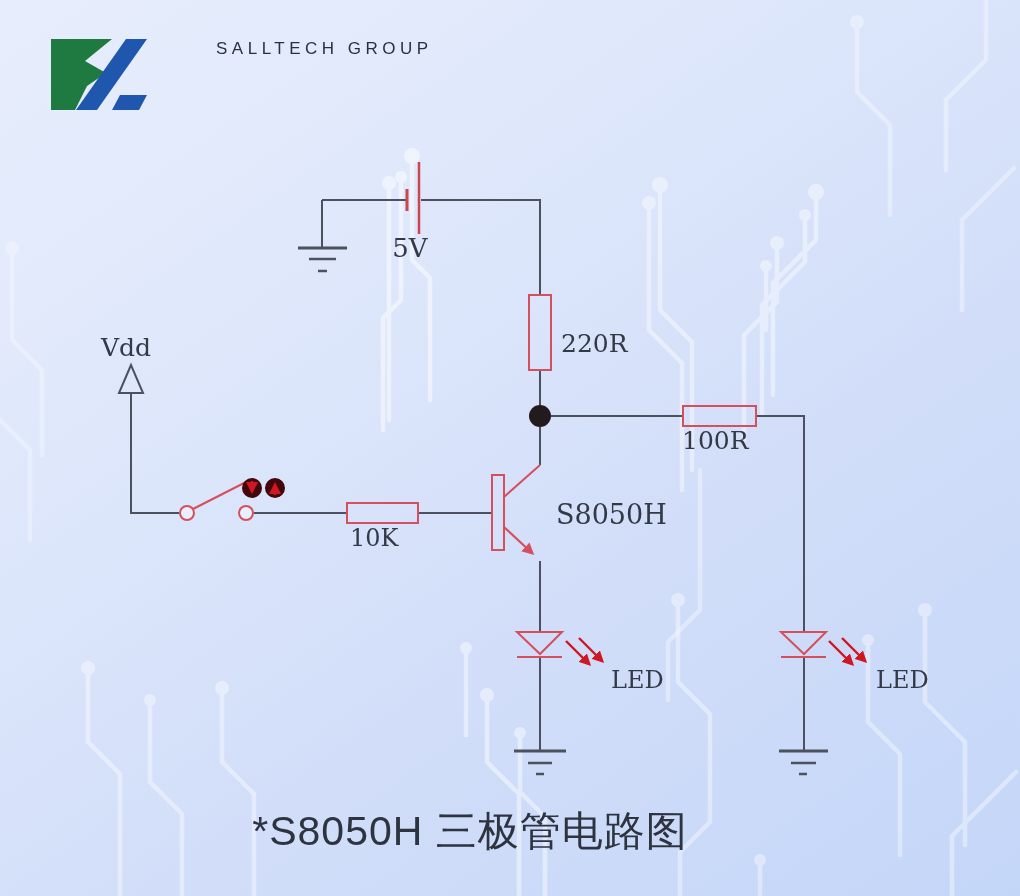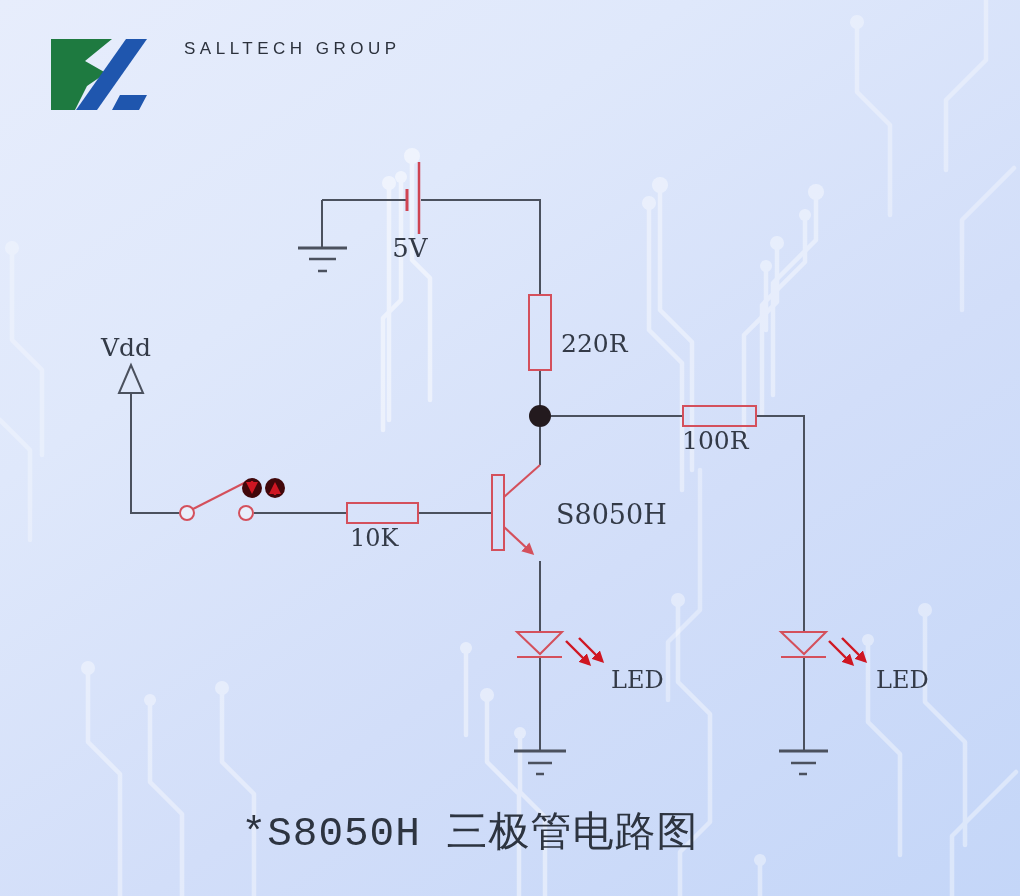--- a/index.html
+++ b/index.html
@@ -7,25 +7,25 @@
     width:1020px;height:896px;overflow:hidden;
     font-family:"DejaVu Serif", serif;
     background:linear-gradient(145deg,#e7edfc 0%,#dfe8fb 30%,#d2def9 62%,#c4d6f8 100%);
     position:relative;
   }
   .layer{position:absolute;left:0;top:0;width:1020px;height:896px;}
   .logo{position:absolute;left:50px;top:38px;display:flex;align-items:flex-start;z-index:3;}
   .logo-mark{width:118px;height:85px;display:block;}
   .logo-text{margin-left:16px;color:#2b313c;}
   .logo-cn{font-size:46px;line-height:52px;letter-spacing:11px;font-family:"DejaVu Serif",serif;margin-top:2px;}
-  .logo-en{font-size:17px;line-height:20px;letter-spacing:4.5px;font-family:"Liberation Sans","DejaVu Sans",sans-serif;color:#2b313c;margin-top:1px;}
+  .logo-en{font-size:17px;line-height:20px;letter-spacing:4.5px;font-family:"Liberation Sans","DejaVu Sans",sans-serif;color:#2b313c;margin-top:1px;margin-left:32px;}
   .caption{
     position:absolute;left:0;top:804px;width:940px;text-align:center;
     font-size:41px;color:#2d3440;letter-spacing:1px;z-index:3;
-    font-family:Liberation Mono, monospace;
+    font-family:Liberation Sans, sans-serif;
   }
   svg text{font-family:"DejaVu Serif",serif;fill:#333a47;}
 </style>
 </head>
 <body>
 
 <svg class="layer" viewBox="0 0 1020 896">
   <g fill="none" stroke="#ffffff" stroke-width="4.5" stroke-linecap="round" stroke-linejoin="round">
     <g opacity="0.5">
       <path d="M389,183 V420"></path>

